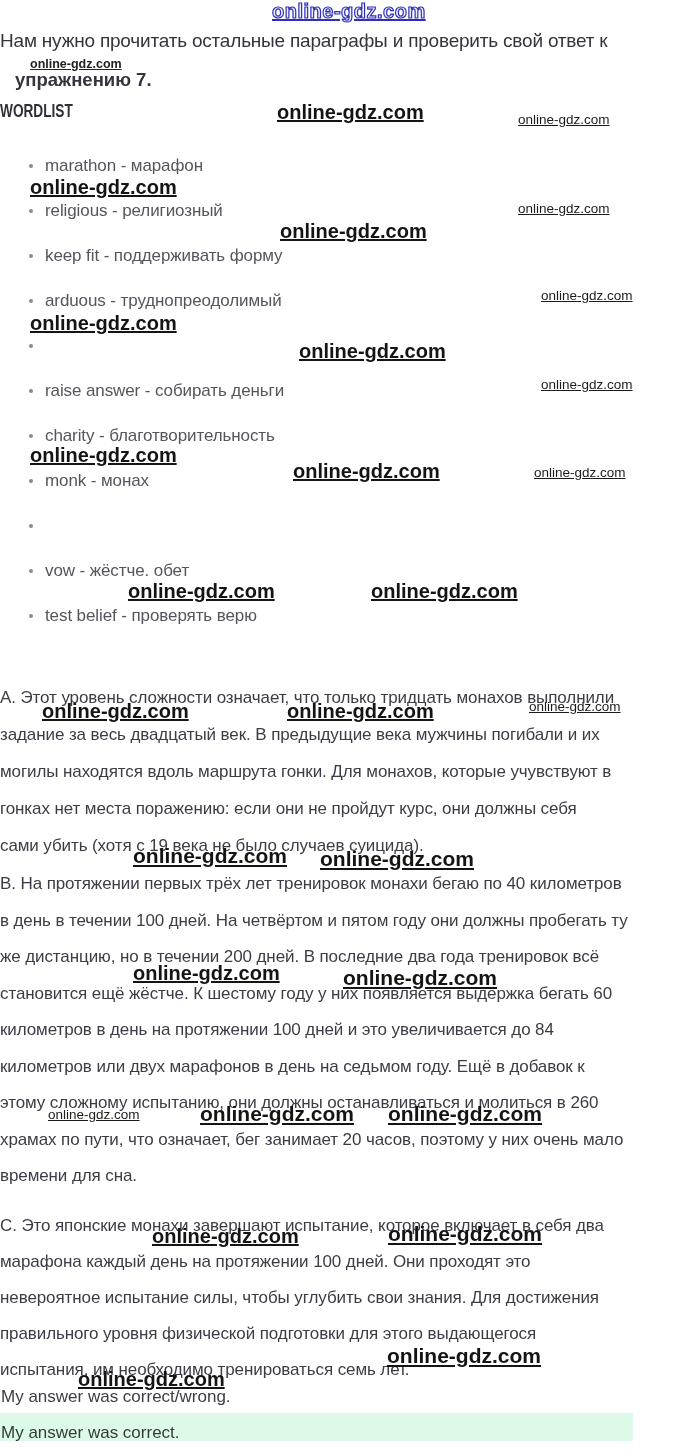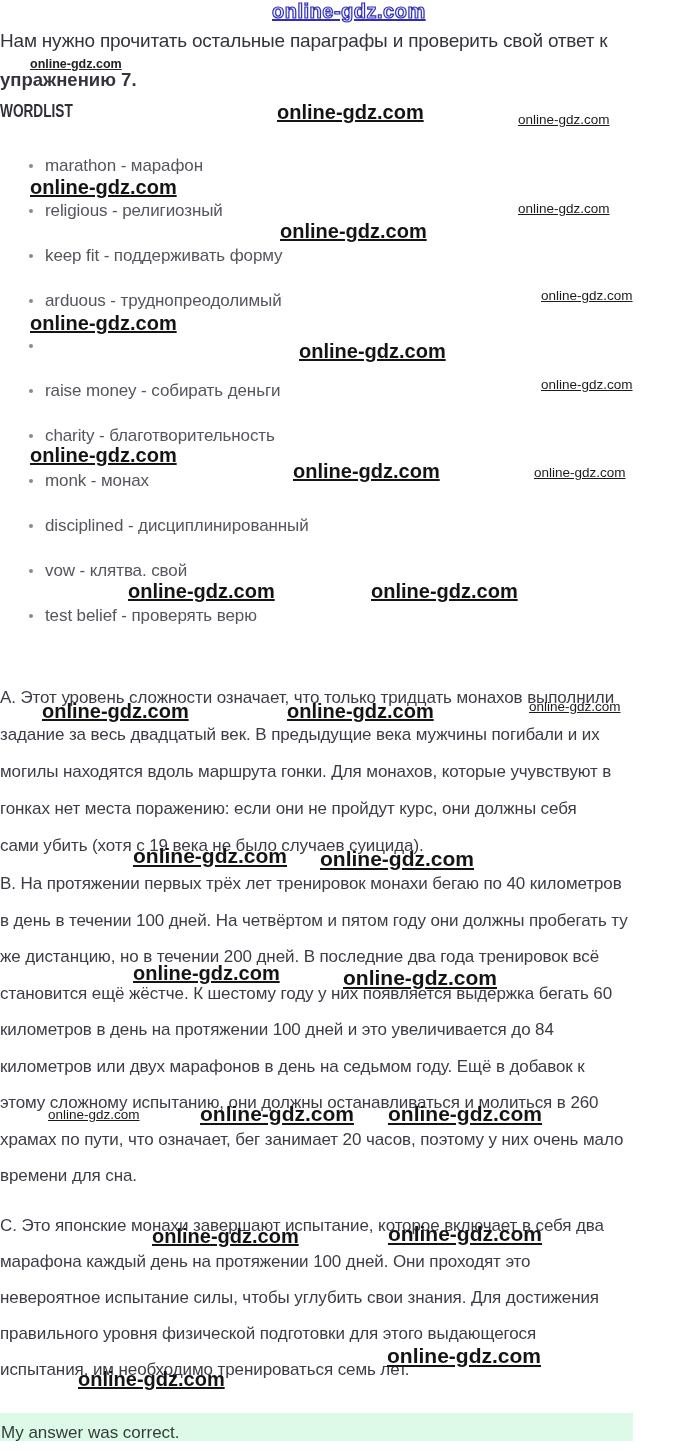--- a/index.html
+++ b/index.html
@@ -3,21 +3,21 @@
 <meta charset="utf-8">
 <style>
   html,body{margin:0;padding:0;background:#ffffff;}
   .page{
     position:relative;width:680px;height:1451px;background:#ffffff;
     overflow:hidden;font-family:"Liberation Sans",sans-serif;
   }
   
   .intro-l1{position:absolute;top:30px;left:0;font-size:19px;font-weight:400;
     color:#34343e;letter-spacing:-0.2px;white-space:nowrap;}
-  .intro-l2{position:absolute;top:69px;left:0;font-size:18.5px;font-weight:700;color:#34343e;}
+  .intro-l2{position:absolute;top:69px;left:0;font-size:18.5px;font-weight:700;color:#34343e;padding-left:15px;}
   
   .wordlist-heading{position:absolute;top:101px;left:0;font-size:17.5px;font-weight:700;
     color:#2f2f39;transform:scaleX(0.78);transform-origin:left center;}
   ul.wordlist{position:absolute;top:150px;left:0;margin:6px;padding:0;list-style:none;width:680px;}
   ul.wordlist li{height:45px;display:flex;align-items:flex-start;color:#55555e;
     font-size:17px;font-weight:500;letter-spacing:-0.1px;}
   ul.wordlist li .bullet{width:4px;height:4px;border-radius:50%;background:#8a8a92;
     margin:8px 12px 0 23px;flex:none;}
   
   .para{position:absolute;left:0;width:700px;font-size:17px;font-weight:500;color:#3c3c46;
@@ -62,37 +62,36 @@
       </li>
       <li>
         <span class="bullet"></span>
         <span>arduous - труднопреодолимый</span>
       </li>
       <li>
         <span class="bullet"></span>
       </li>
       <li>
         <span class="bullet"></span>
-        <span>raise money - собирать деньги</span>
+        <span>raise answer - собирать деньги</span>
       </li>
       <li>
         <span class="bullet"></span>
         <span>charity - благотворительность</span>
       </li>
       <li>
         <span class="bullet"></span>
         <span>monk - монах</span>
       </li>
       <li>
         <span class="bullet"></span>
-        <span>disciplined - дисциплинированный</span>
       </li>
       <li>
         <span class="bullet"></span>
-        <span>vow - клятва. свой</span>
+        <span>vow - жёстче. обет</span>
       </li>
       <li>
         <span class="bullet"></span>
         <span>test belief - проверять верю</span>
       </li>
     </ul>
 
   <div id="paras">
       <div class="para para-a">A. Этот уровень сложности означает, что только тридцать монахов выполнили
 задание за весь двадцатый век. В предыдущие века мужчины погибали и их
@@ -108,20 +107,21 @@
 этому сложному испытанию, они должны останавливаться и молиться в 260
 храмах по пути, что означает, бег занимает 20 часов, поэтому у них очень мало
 времени для сна.</div>
       <div class="para para-c">C. Это японские монахи завершают испытание, которое включает в себя два
 марафона каждый день на протяжении 100 дней. Они проходят это
 невероятное испытание силы, чтобы углубить свои знания. Для достижения
 правильного уровня физической подготовки для этого выдающегося
 испытания, им необходимо тренироваться семь лет.</div>
     </div>
 
+  <div class="answer-prompt">My answer was correct/wrong.</div>
 
   <div class="answer-box">
     <span>My answer was correct.</span>
   </div>
 
   <div id="wm-layer">
       <span class="wm wm-outline" style="left: 272px; top: 1px;">online-gdz.com</span>
       <span class="wm wm-xs" style="left: 30px; top: 58px;">online-gdz.com</span>
       <span class="wm wm-b" style="left: 277px; top: 102px;">online-gdz.com</span>
       <span class="wm wm-sm" style="left: 518px; top: 113px;">online-gdz.com</span>

